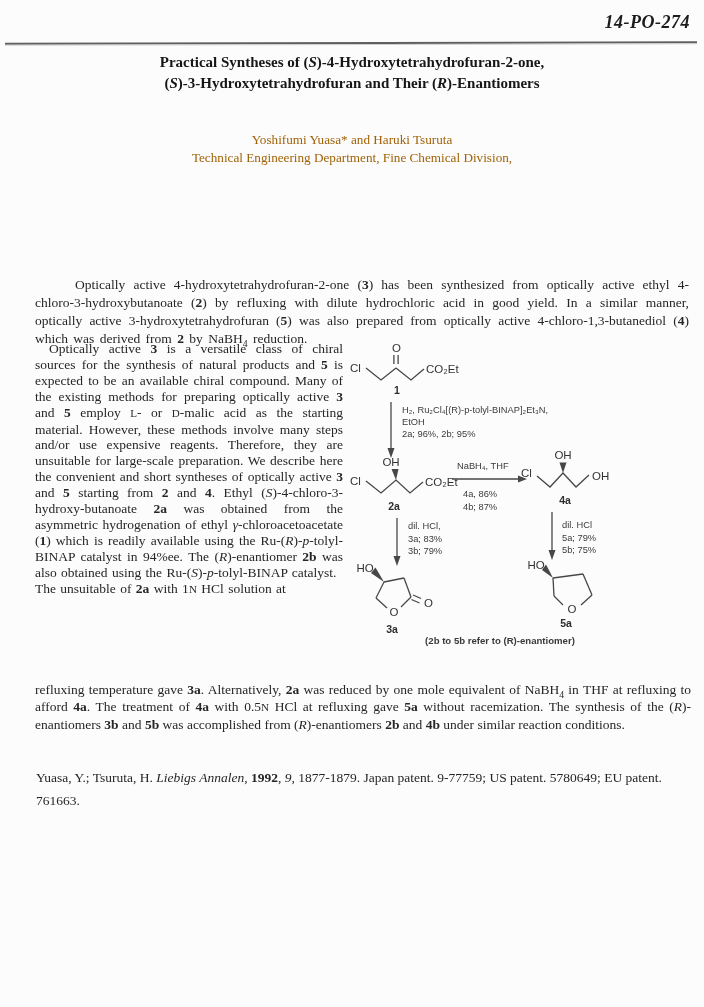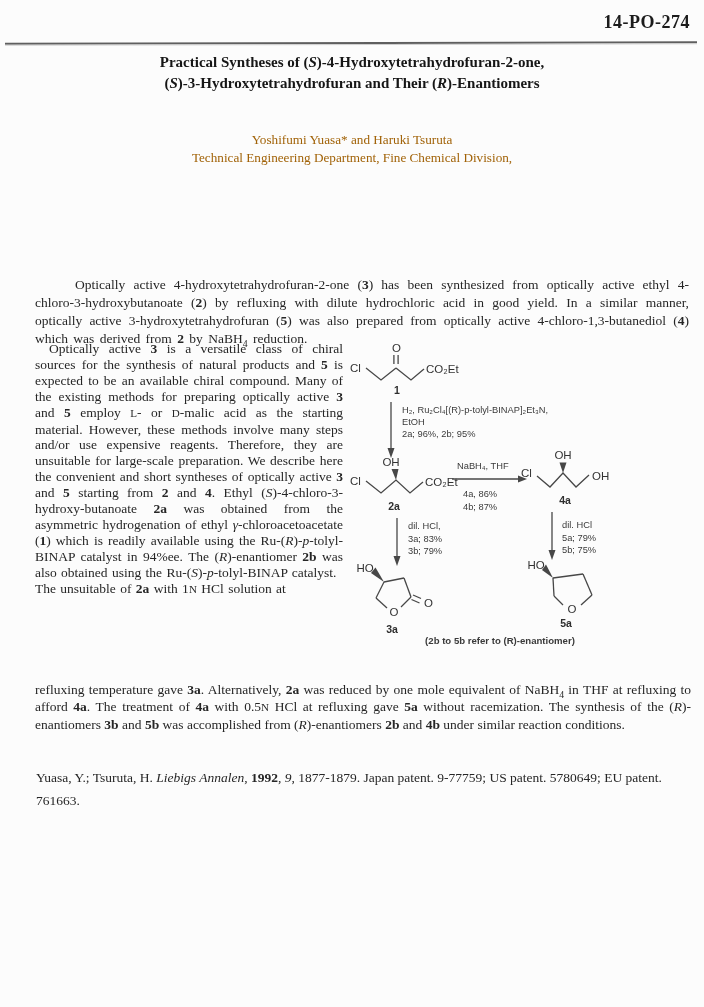--- a/index.html
+++ b/index.html
@@ -9,21 +9,21 @@
     font-family:"Liberation Serif","DejaVu Serif",serif;
     color:#262626;
     overflow:hidden;
   }
   .abs{position:absolute;}
   .b{font-weight:bold;}
   .i{font-style:italic;}
   .sub{vertical-align:sub;font-size:0.72em;line-height:0;}
   .sc{font-size:0.82em;}
   #header-code{
-    top:12px;right:14px;font-size:18px;font-weight:bold;letter-spacing:0.5px;color:#1c1c1c;
+    top:12px;right:14px;font-size:18px;font-weight:bold;letter-spacing:0.5px;color:#1c1c1c;font-style:italic;
   }
   #rule{
     top:42px;left:5px;width:692px;height:0;
     border-top:2px solid #5f5f5f;border-bottom:1px solid #cfcfcf;
     transform:rotate(-0.12deg);
   }
   #title{
     top:52px;left:0;width:704px;text-align:center;
     font-size:15px;font-weight:bold;line-height:21px;color:#161616;
   }

